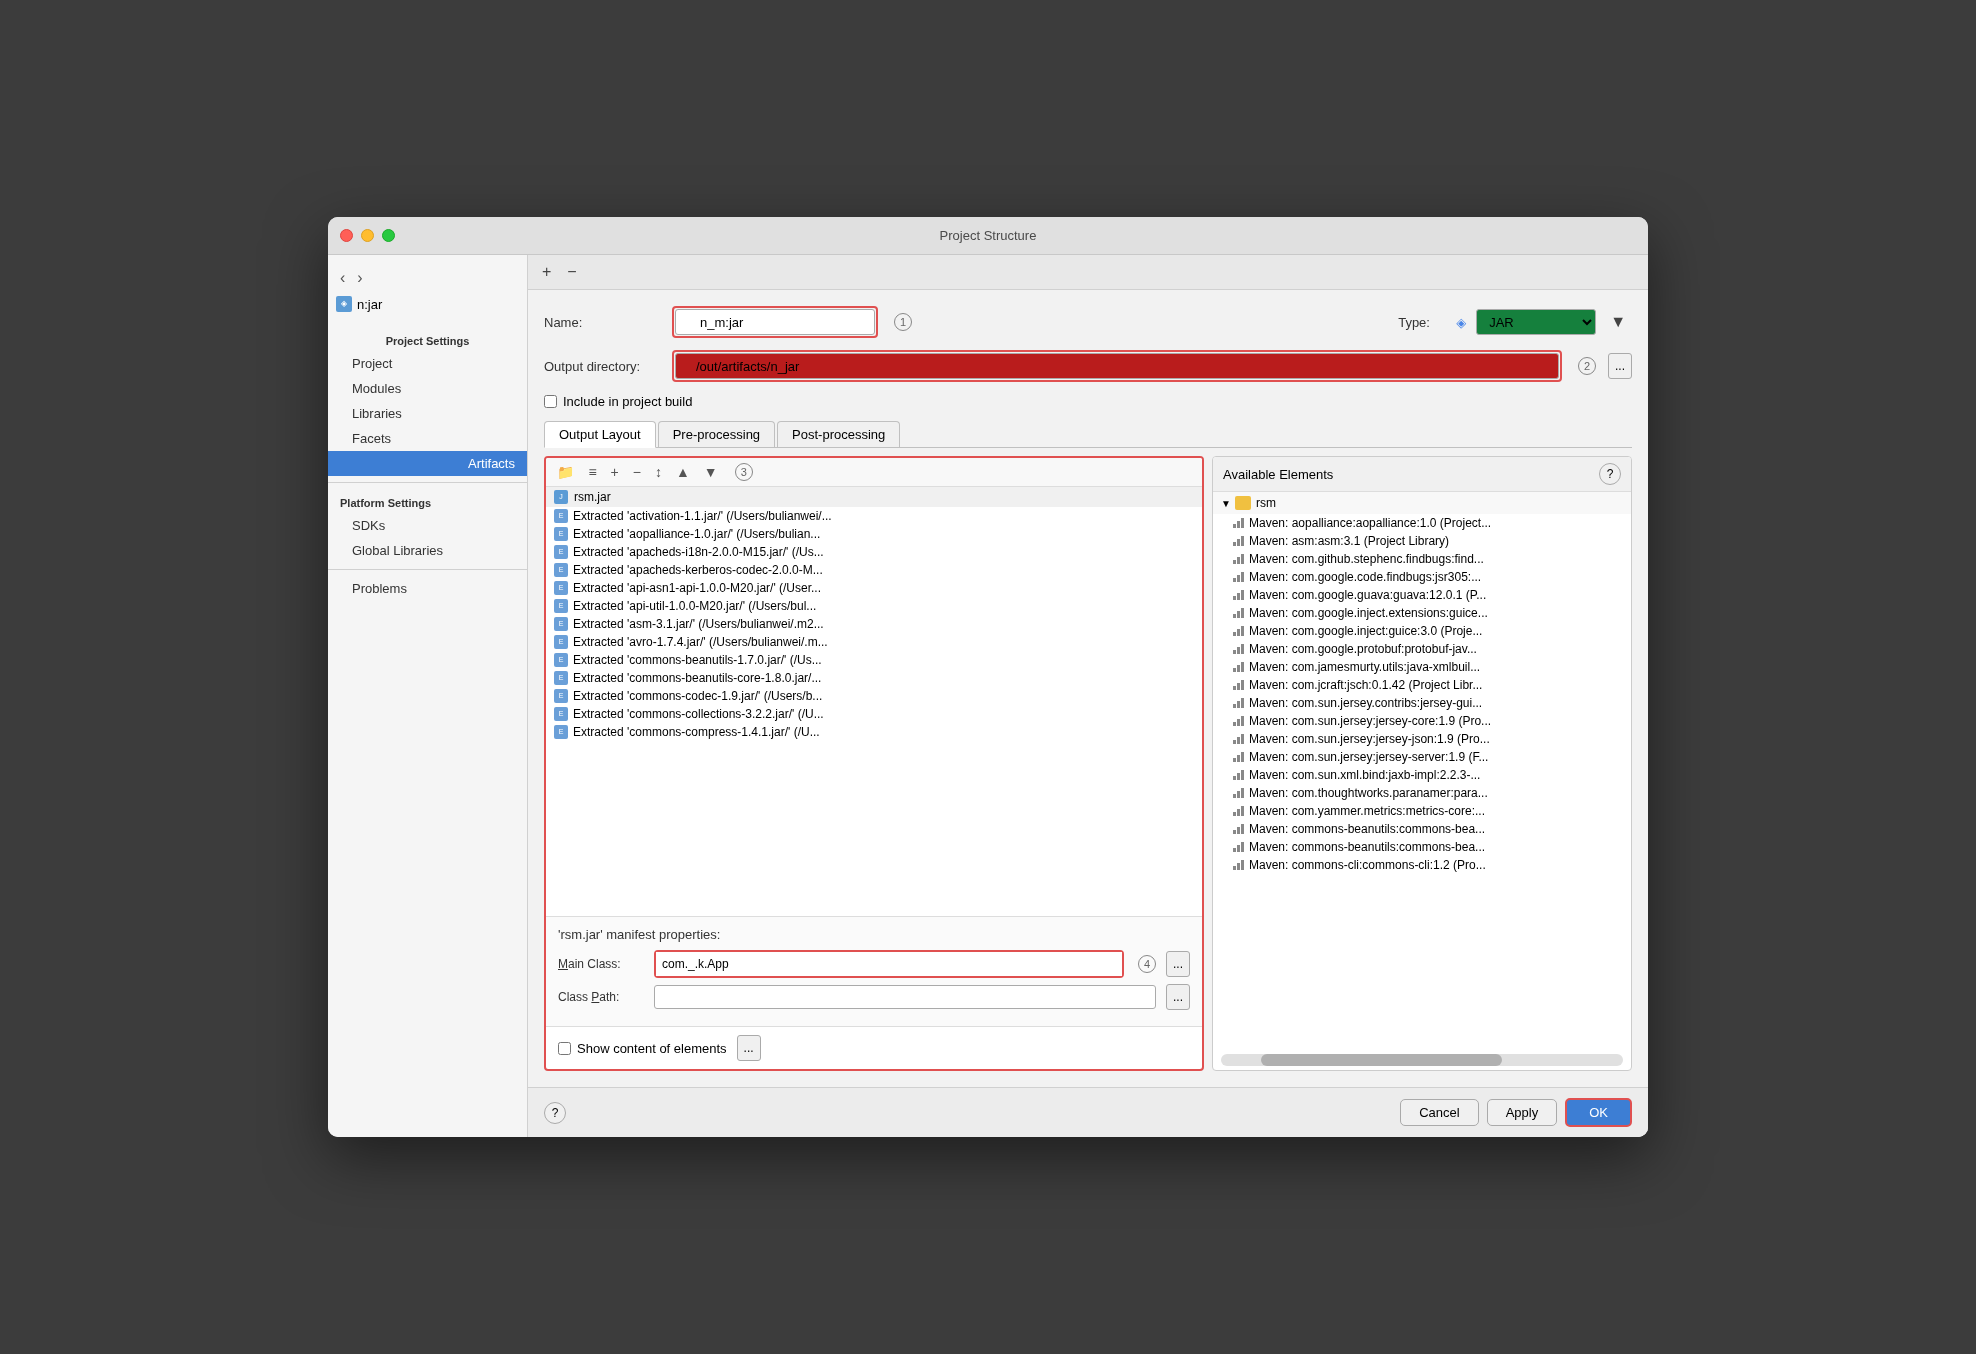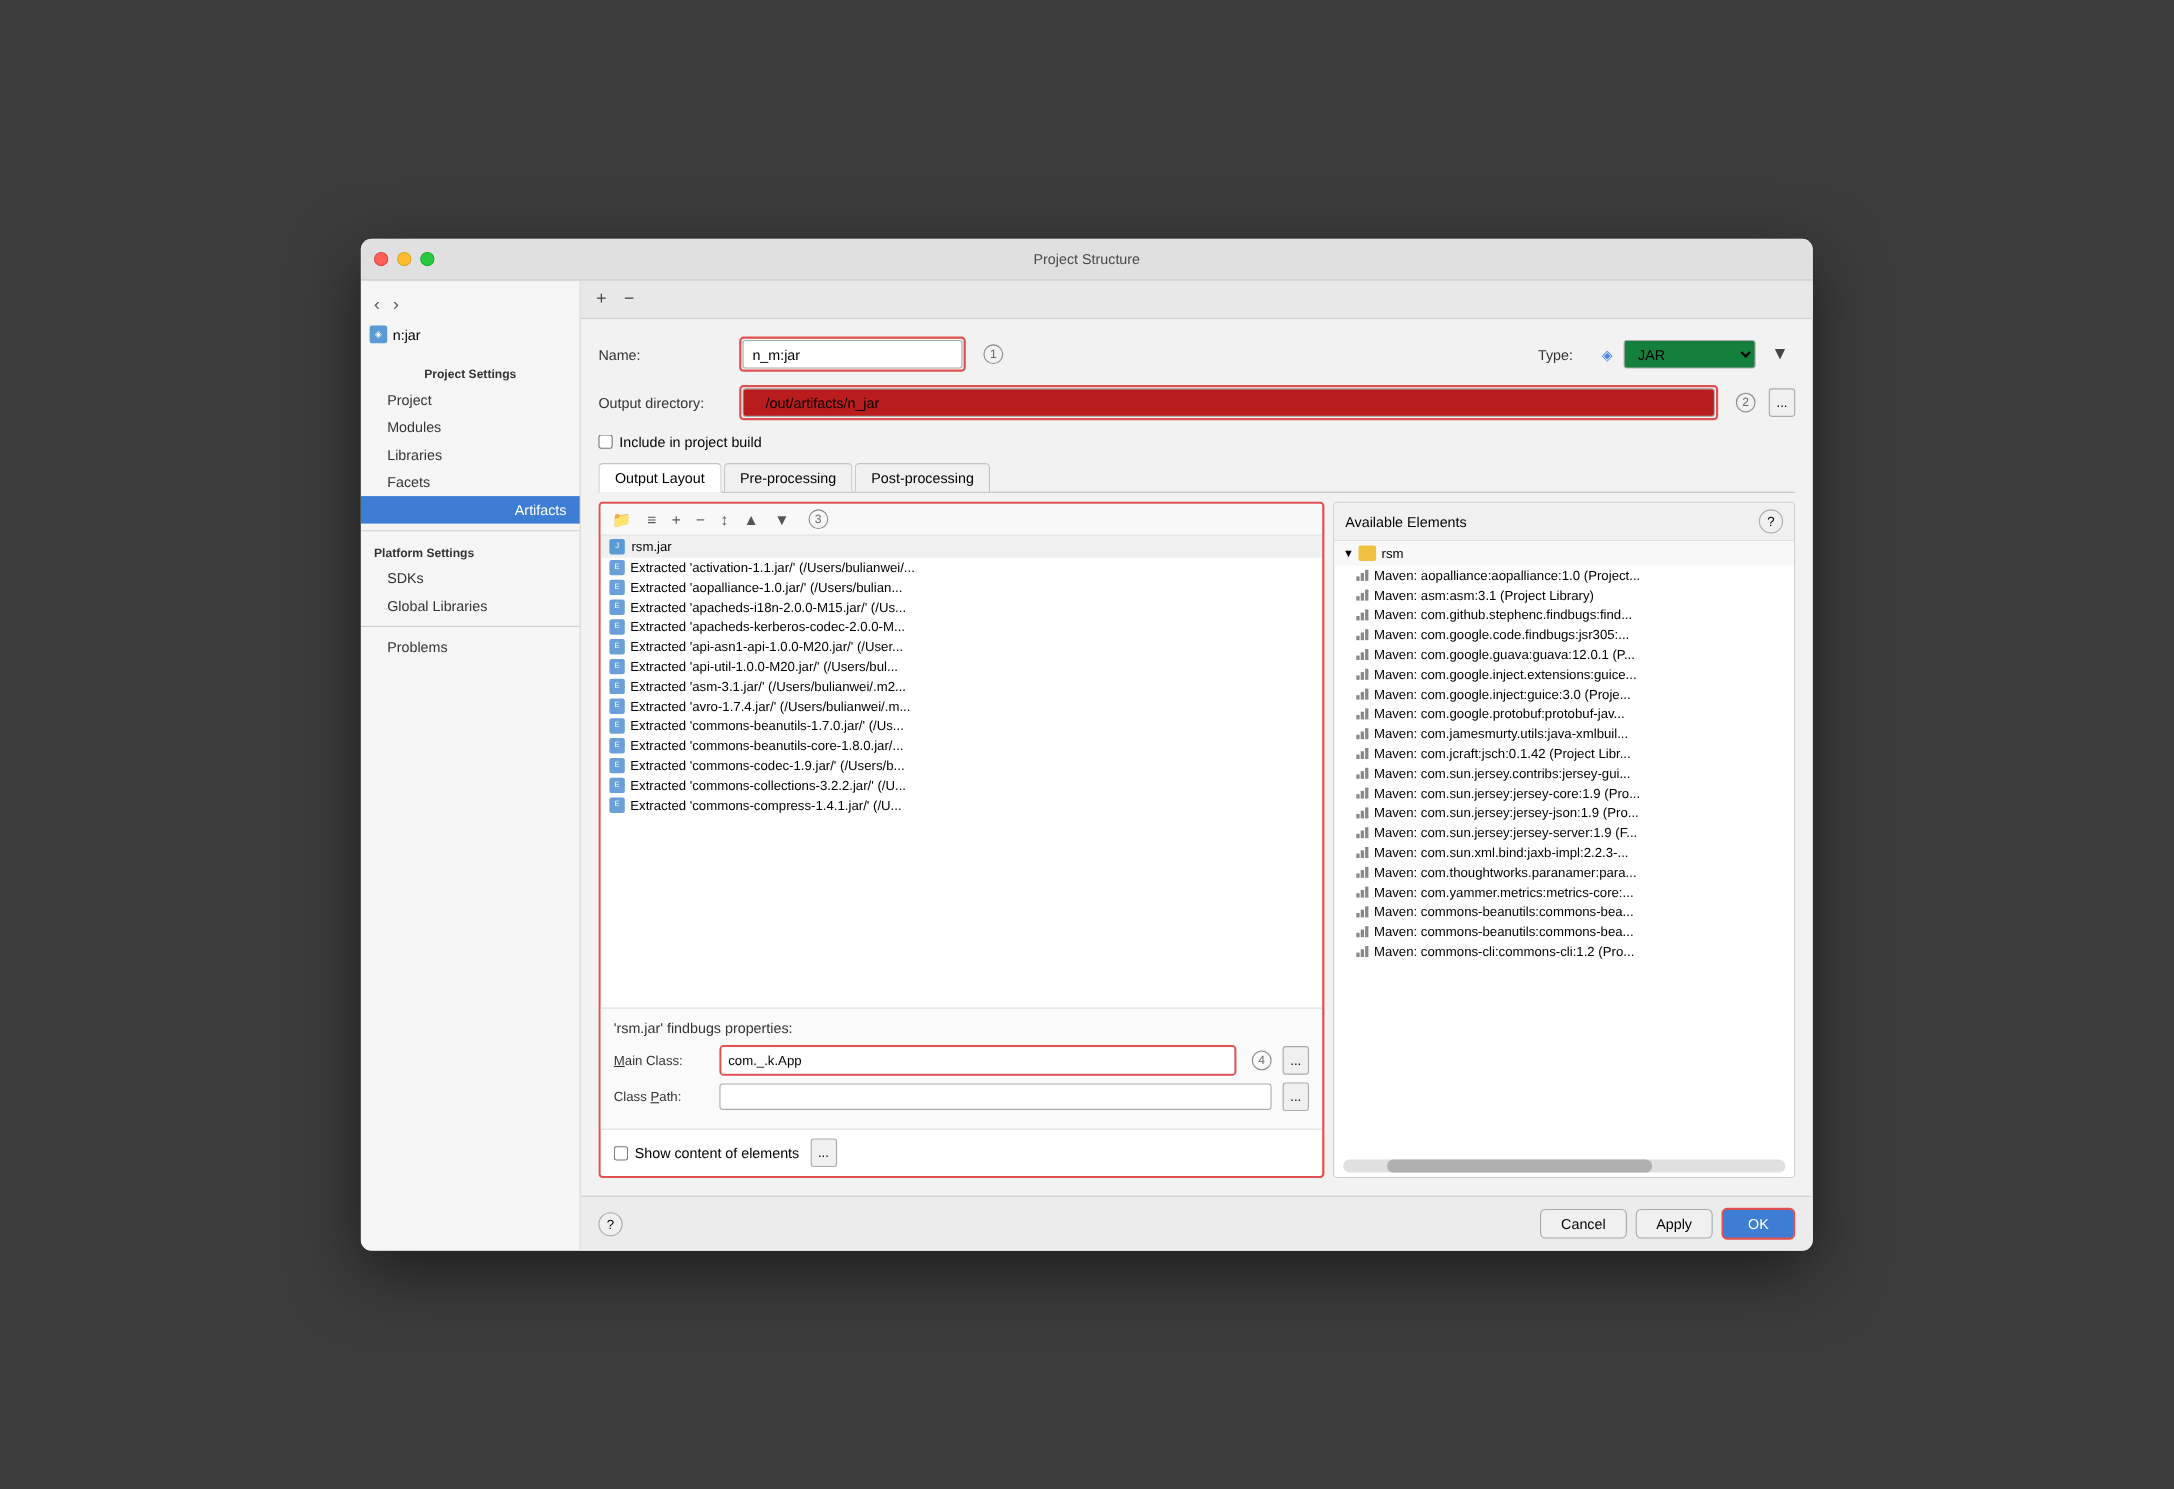--- a/index.html
+++ b/index.html
@@ -163,21 +163,21 @@
     }
     .name-input-wrapper {
       border: 2px solid #e05050;
       border-radius: 4px;
       padding: 1px;
       display: inline-flex;
     }
     .name-input {
       border: 1px solid #aaa;
       background: white;
-      padding: 3px 8px;
+      padding: 3px 24px;
       font-size: 13px;
       height: 26px;
       width: 200px;
     }
     .type-select {
       border: 1px solid #aaa;
       background: #15803d;
       padding: 3px 8px;
       font-size: 13px;
       height: 26px;
@@ -682,21 +682,21 @@
                 <span class="extract-icon">E</span>
                 <span>Extracted 'commons-collections-3.2.2.jar/' (/U...</span>
               </div>
               <div class="artifact-list-item">
                 <span class="extract-icon">E</span>
                 <span>Extracted 'commons-compress-1.4.1.jar/' (/U...</span>
               </div>
             </div>
 
             <div class="manifest-section">
-              <div class="manifest-title">'rsm.jar' findbugs properties:</div>
+              <div class="manifest-title">'rsm.jar' manifest properties:</div>
               <div class="manifest-row">
                 <span class="manifest-label"><u>M</u>ain Class:</span>
                 <div class="main-class-wrapper">
                   <input class="main-class-input" value="com._.k.App" style="">
                 </div>
                 <span class="step-badge">4</span>
                 <button class="browse-btn">...</button>
               </div>
               <div class="manifest-row">
                 <span class="manifest-label">Class <u>P</u>ath:</span>

